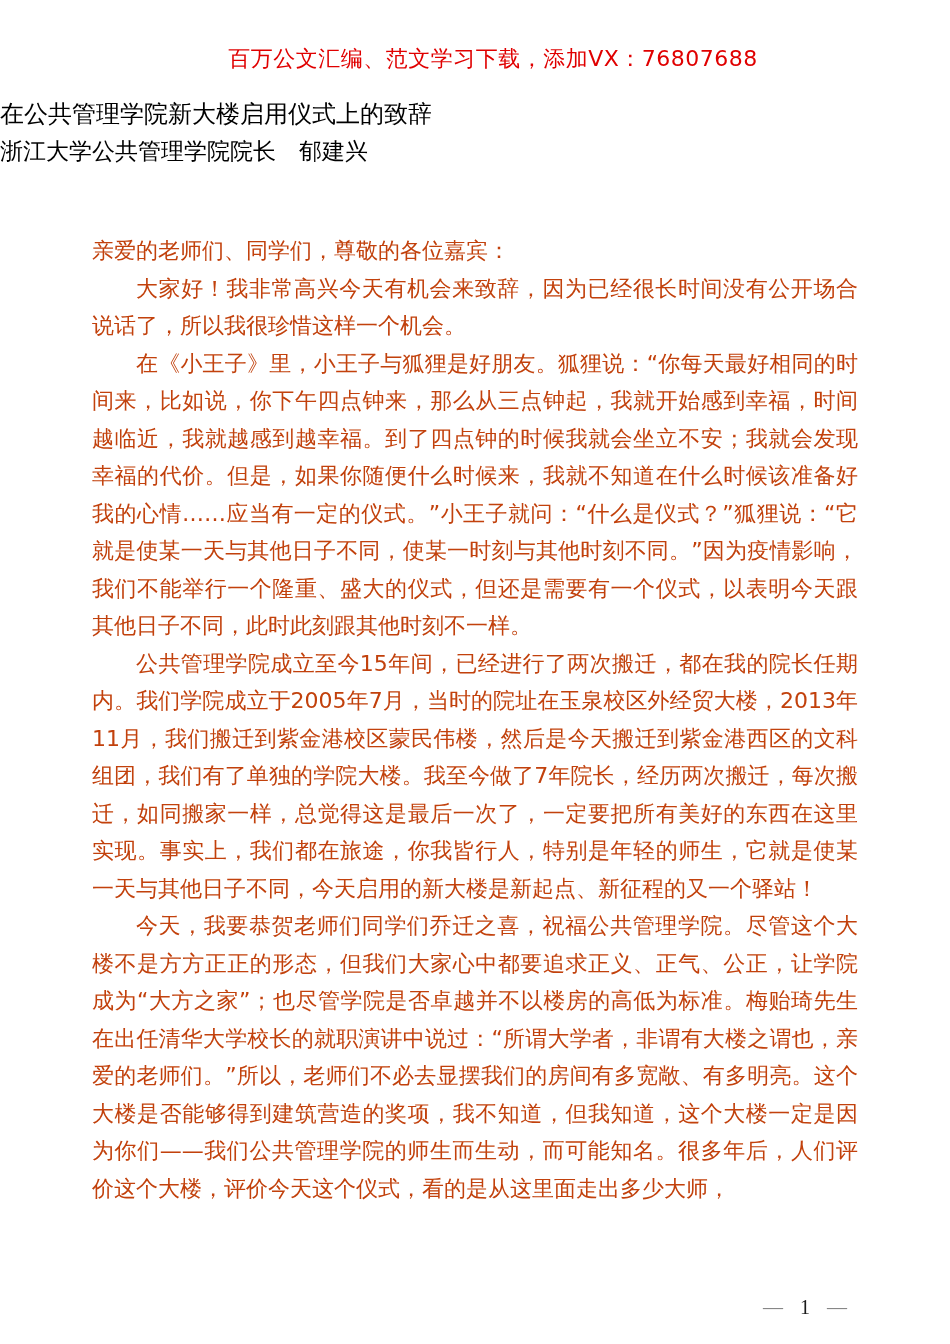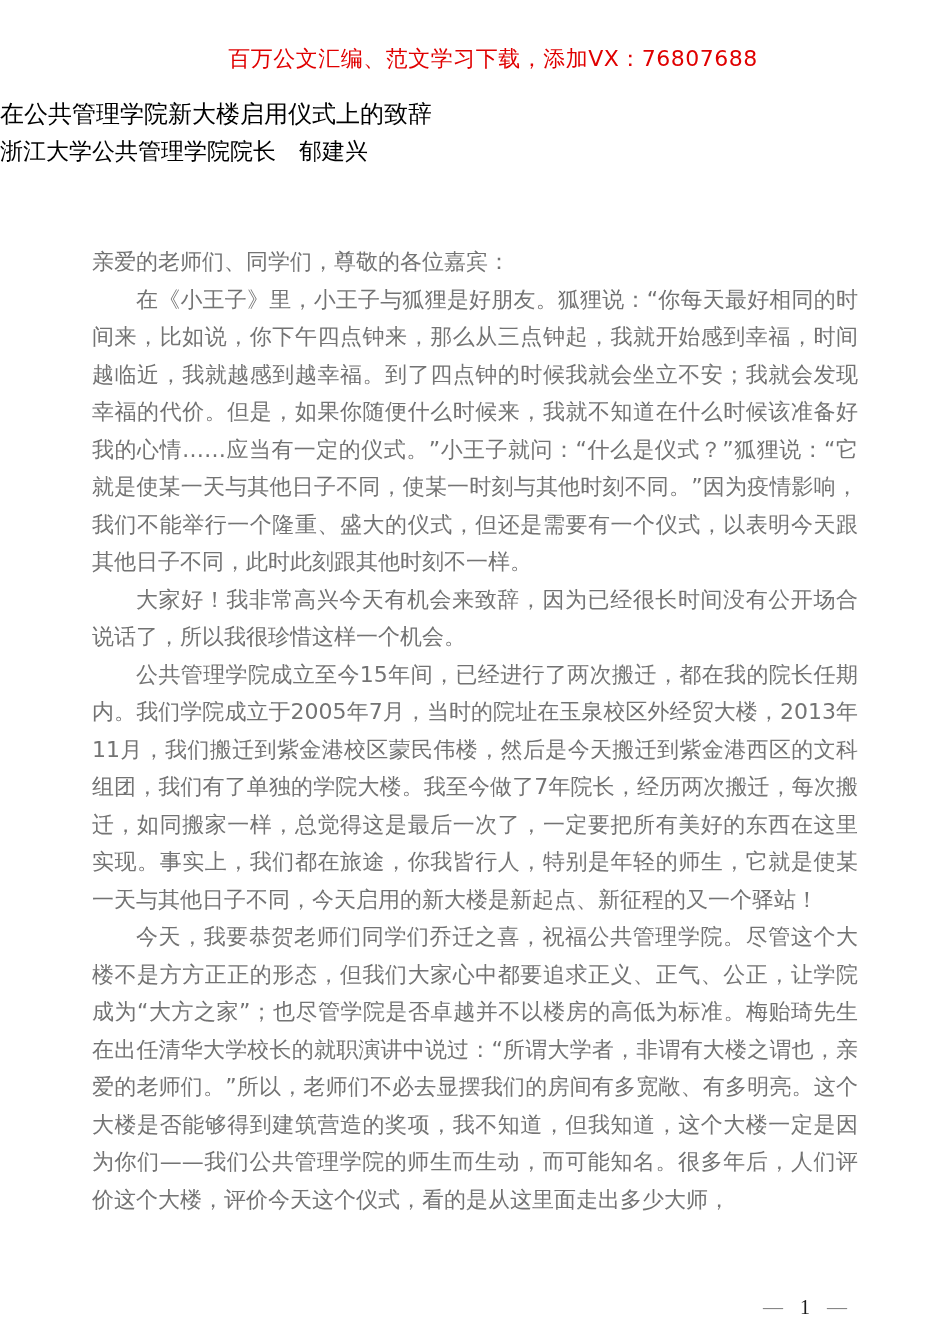--- a/index.html
+++ b/index.html
@@ -30,28 +30,28 @@
     width: 100%;
     text-align: left;
     font-size: 23px;
     line-height: 38px;
     color: #000000;
     font-family: Liberation Serif, serif;
   }
   .doc-header .title { font-size: 24px; }
   .body-text {
     position: absolute;
-    top: 243px;
+    top: 232px;
     left: 92px;
     width: 766px;
     font-size: 22px;
     line-height: 37.5px;
     text-align: justify;
     text-justify: inter-ideograph;
-    color: #737373;
+    color: #c2410c;
   }
   .body-text p { margin: 0; }
   .body-text p.para { text-indent: 2em; }
   .page-number {
     position: absolute;
     top: 1296px;
     left: 763px;
     width: 84px;
     display: flex;
     justify-content: space-between;
@@ -69,22 +69,22 @@
 
   <div class="promo">百万公文汇编、范文学习下载，添加VX：76807688</div>
 
   <div class="doc-header">
     <div class="title">在公共管理学院新大楼启用仪式上的致辞</div>
     <div class="subtitle">浙江大学公共管理学院院长　郁建兴</div>
   </div>
 
   <div class="body-text">
     <p class="salutation">亲爱的老师们、同学们，尊敬的各位嘉宾：</p>
+    <p class="para">大家好！我非常高兴今天有机会来致辞，因为已经很长时间没有公开场合说话了，所以我很珍惜这样一个机会。</p>
     <p class="para">在《小王子》里，小王子与狐狸是好朋友。狐狸说：“你每天最好相同的时间来，比如说，你下午四点钟来，那么从三点钟起，我就开始感到幸福，时间越临近，我就越感到越幸福。到了四点钟的时候我就会坐立不安；我就会发现幸福的代价。但是，如果你随便什么时候来，我就不知道在什么时候该准备好我的心情……应当有一定的仪式。”小王子就问：“什么是仪式？”狐狸说：“它就是使某一天与其他日子不同，使某一时刻与其他时刻不同。”因为疫情影响，我们不能举行一个隆重、盛大的仪式，但还是需要有一个仪式，以表明今天跟其他日子不同，此时此刻跟其他时刻不一样。</p>
-    <p class="para">大家好！我非常高兴今天有机会来致辞，因为已经很长时间没有公开场合说话了，所以我很珍惜这样一个机会。</p>
     <p class="para">公共管理学院成立至今15年间，已经进行了两次搬迁，都在我的院长任期内。我们学院成立于2005年7月，当时的院址在玉泉校区外经贸大楼，2013年11月，我们搬迁到紫金港校区蒙民伟楼，然后是今天搬迁到紫金港西区的文科组团，我们有了单独的学院大楼。我至今做了7年院长，经历两次搬迁，每次搬迁，如同搬家一样，总觉得这是最后一次了，一定要把所有美好的东西在这里实现。事实上，我们都在旅途，你我皆行人，特别是年轻的师生，它就是使某一天与其他日子不同，今天启用的新大楼是新起点、新征程的又一个驿站！</p>
     <p class="para">今天，我要恭贺老师们同学们乔迁之喜，祝福公共管理学院。尽管这个大楼不是方方正正的形态，但我们大家心中都要追求正义、正气、公正，让学院成为“大方之家”；也尽管学院是否卓越并不以楼房的高低为标准。梅贻琦先生在出任清华大学校长的就职演讲中说过：“所谓大学者，非谓有大楼之谓也，亲爱的老师们。”所以，老师们不必去显摆我们的房间有多宽敞、有多明亮。这个大楼是否能够得到建筑营造的奖项，我不知道，但我知道，这个大楼一定是因为你们——我们公共管理学院的师生而生动，而可能知名。很多年后，人们评价这个大楼，评价今天这个仪式，看的是从这里面走出多少大师，</p>
   </div>
 
   <div class="page-number">
     <span class="dash">—</span>
     <span class="num">1</span>
     <span class="dash">—</span>
   </div>
 

